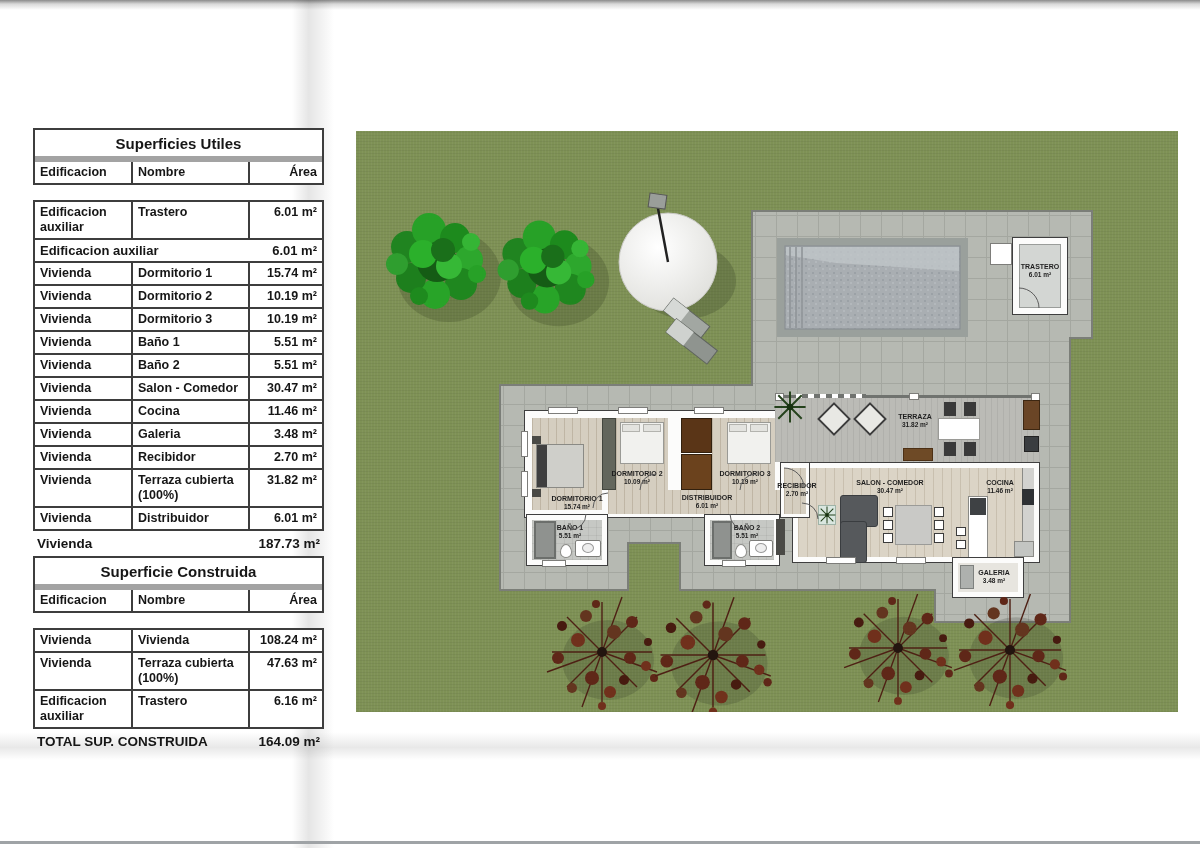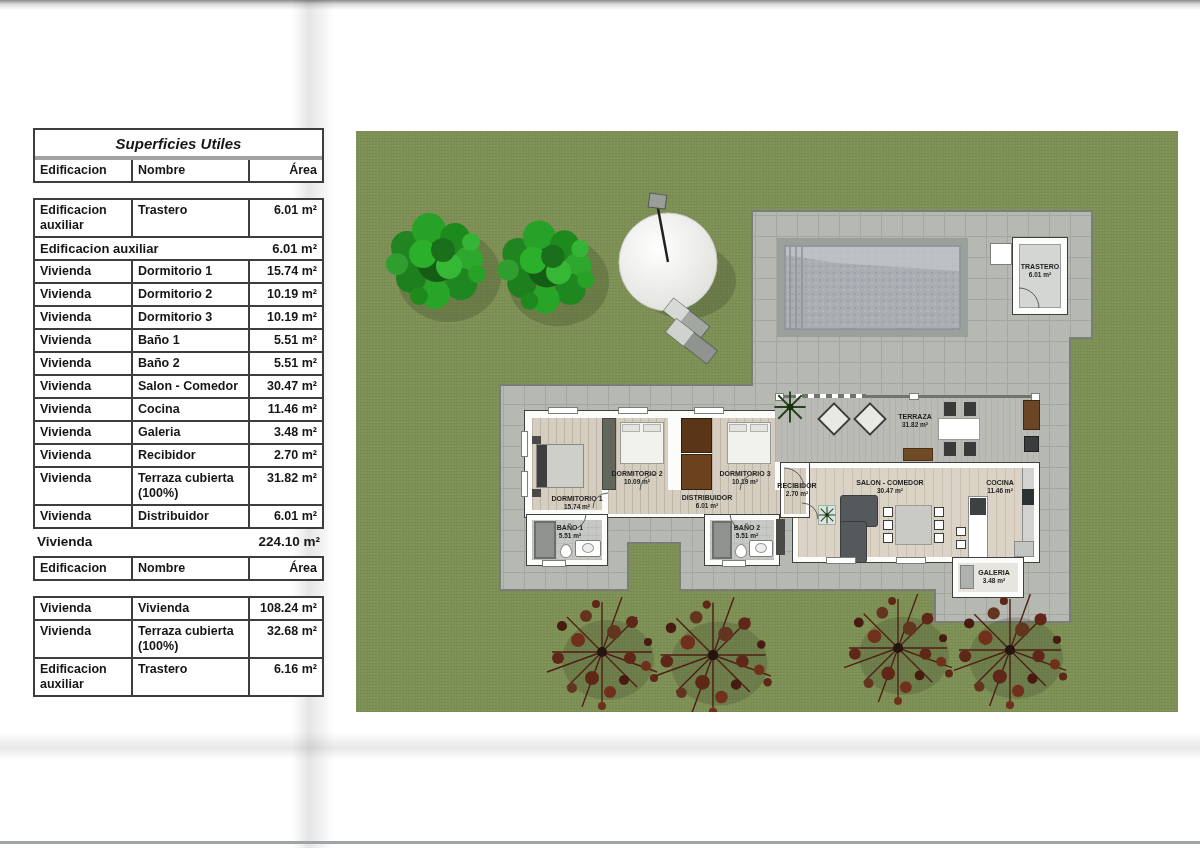--- a/index.html
+++ b/index.html
@@ -12,21 +12,21 @@
   .edge-fold{position:absolute;left:292px;top:0;width:42px;height:848px;
     background:linear-gradient(90deg,rgba(0,0,0,0) 0,rgba(0,0,0,0.10) 40%,rgba(0,0,0,0) 100%);}
   .edge-shadow-band{position:absolute;left:0;top:732px;width:1200px;height:28px;
     background:linear-gradient(180deg,rgba(0,0,0,0) 0,rgba(0,0,0,0.09) 55%,rgba(0,0,0,0) 100%);}
   .edge-bottom{position:absolute;left:0;top:841px;width:1200px;height:3px;background:#9fa3a6;}
 
   
   .tw{position:absolute;left:33px;width:291px;color:#161616;font-weight:700;}
   .tw1{top:128px}.tw2{top:556px}
   .box{border:2px solid #3d3d3d;background:#fff;}
-  .t-title{font-size:15px;text-align:center;padding:5px 0 4px;border-bottom:4px solid #a3a3a3;font-style:italic;}
+  .t-title{font-size:15px;text-align:center;padding:5px 0 4px;border-bottom:6px solid #a3a3a3;}
   .hrow,.drow{display:flex;align-items:stretch;}
   .hrow>div,.drow>div{padding:3px 5px;font-size:12.5px;line-height:1.2;}
   .ce{width:86px;border-right:2px solid #3d3d3d;flex:none;}
   .cn{flex:1;border-right:2px solid #3d3d3d;}
   .ca{width:62px;flex:none;text-align:right;}
   .drow+.drow,.drow+.subrow,.subrow+.drow{border-top:2px solid #3d3d3d;}
   .subrow{display:flex;font-size:13px;}
   .subrow .lab{flex:1;padding:3px 5px;}
   .subrow .ca{padding:3px 5px;}
   .gap{height:15px;}
@@ -148,53 +148,58 @@
           <div class="ca">31.82 m²</div>
         </div>
       <div class="drow">
           <div class="ce">Vivienda</div>
           <div class="cn">Distribuidor</div>
           <div class="ca">6.01 m²</div>
         </div>
     </div>
     <div class="after">
       <div class="lab">Vivienda</div>
-      <div class="val">224.10 m²</div>
+      <div class="val">187.73 m²</div>
     </div>
     <div class="after">
       <div class="lab">TOTAL SUP. UTIL</div>
       <div class="val">139.09 m²</div>
     </div>
   </div>
 
   <div class="tw tw2">
     <div class="box">
+      <div class="t-title">Superficie Construida</div>
       <div class="hrow">
         <div class="ce">Edificacion</div>
         <div class="cn">Nombre</div>
         <div class="ca">Área</div>
       </div>
     </div>
     <div class="gap"></div>
     <div class="box">
       <div class="drow">
           <div class="ce">Vivienda</div>
           <div class="cn">Vivienda</div>
           <div class="ca">108.24 m²</div>
         </div>
       <div class="drow">
           <div class="ce">Vivienda</div>
           <div class="cn">Terraza cubierta (100%)</div>
-          <div class="ca">32.68 m²</div>
+          <div class="ca">47.63 m²</div>
         </div>
       <div class="drow">
           <div class="ce">Edificacion auxiliar</div>
           <div class="cn">Trastero</div>
           <div class="ca">6.16 m²</div>
         </div>
+    </div>
+    <div class="after">
+      <div class="lab">TOTAL SUP. CONSTRUIDA</div>
+      <div class="val">164.09 m²</div>
     </div>
   </div>
 
   <div class="plan">
     <div class="lawn"></div>
 
     <svg class="lay" width="822" height="581" viewBox="0 0 822 581">
       <defs>
         <pattern id="tiles" width="21" height="21" patternUnits="userSpaceOnUse">
           <rect width="21" height="21" fill="#b6b9b2"></rect>

